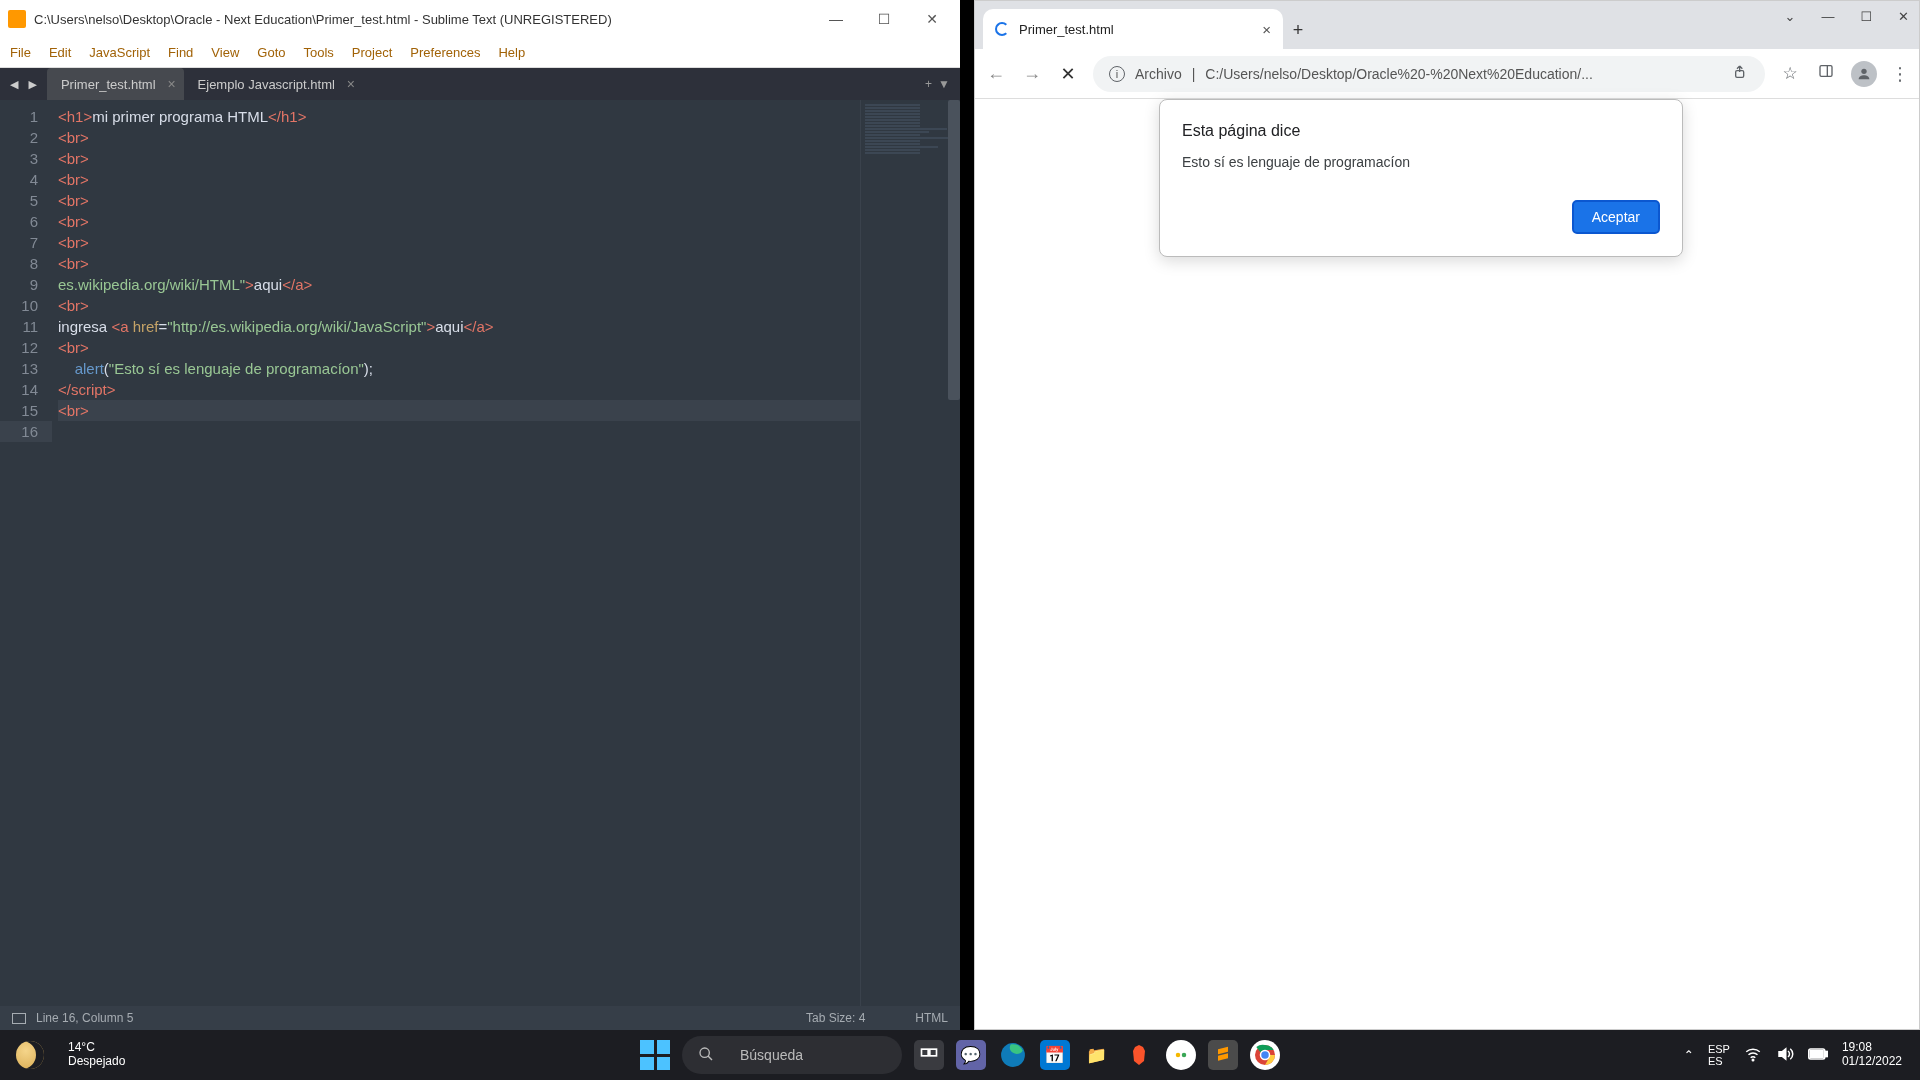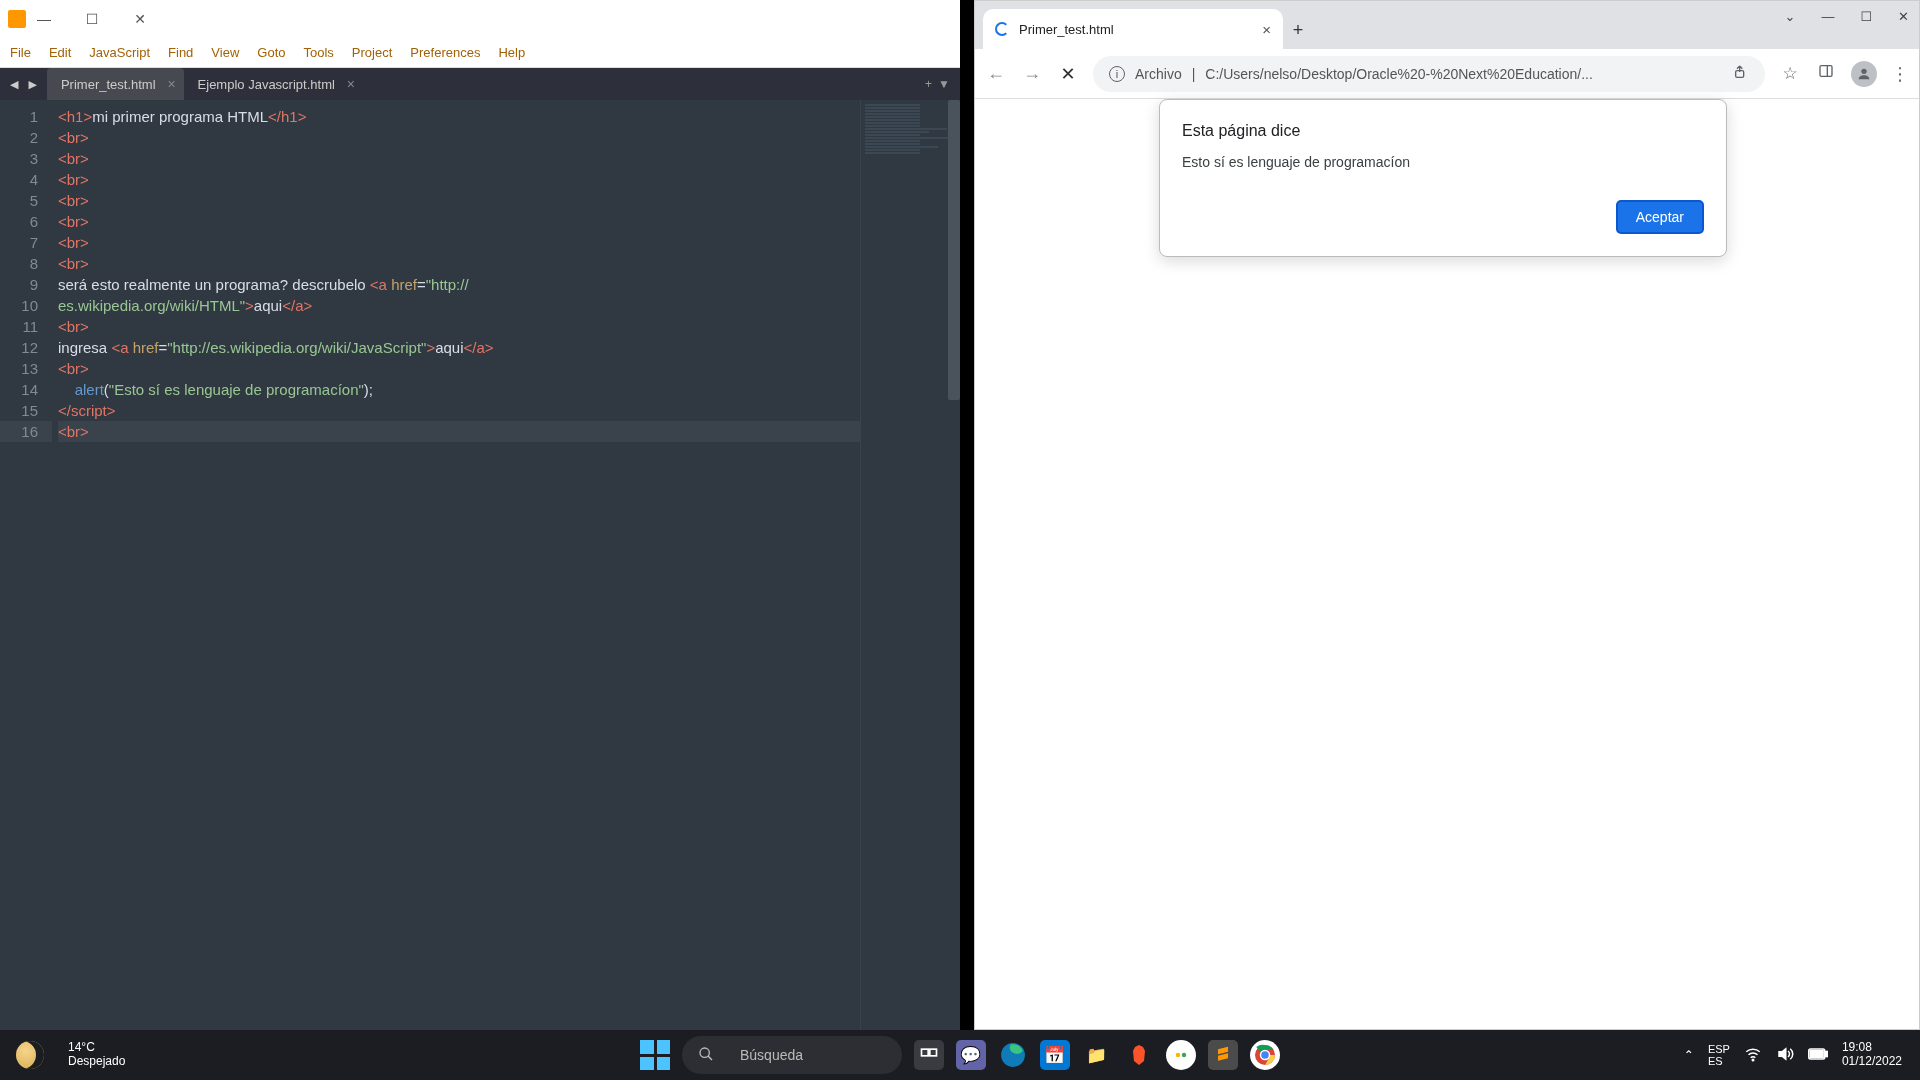--- a/index.html
+++ b/index.html
@@ -56,21 +56,21 @@
     .ch-navbtn.enabled { color: #333; }
     .ch-addr { flex: 1; height: 36px; background: #f1f3f4; border-radius: 20px; display: flex; align-items: center; padding: 0 16px; gap: 10px; color: #555; font-size: 14px; }
     .ch-info { width: 16px; height: 16px; border: 1.5px solid #5f6368; border-radius: 50%; display: flex; align-items: center; justify-content: center; font-size: 11px; }
     .ch-url { flex: 1; overflow: hidden; text-overflow: ellipsis; white-space: nowrap; }
     .ch-share { color: #5f6368; font-size: 16px; }
     .ch-icon { color: #5f6368; font-size: 17px; width: 22px; text-align: center; }
     .ch-avatar { width: 26px; height: 26px; border-radius: 50%; background: #bdc1c6; color: #5f6368; display: flex; align-items: center; justify-content: center; }
     .ch-dots { color: #5f6368; font-size: 18px; }
     .ch-page { flex: 1; background: #fff; position: relative; }
 
-    .dialog { position: absolute; top: 0; left: 184px; width: 568px; background: #fff; border: 1px solid #bbb; border-radius: 8px; box-shadow: 0 4px 16px rgba(0,0,0,0.15); padding: 22px; }
+    .dialog { position: absolute; top: 0; left: 184px; width: 524px; background: #fff; border: 1px solid #bbb; border-radius: 8px; box-shadow: 0 4px 16px rgba(0,0,0,0.15); padding: 22px; }
     .dlg-title { font-size: 16px; color: #202124; margin-bottom: 14px; }
     .dlg-msg { font-size: 14px; color: #3c4043; }
     .dlg-btns { text-align: right; margin-top: 30px; }
     .dlg-btn { background: #1a73e8; color: #fff; border: 2px solid #0b57d0; border-radius: 5px; padding: 7px 18px; font-size: 14px; }
 
     
     .taskbar { position: absolute; left: 0; bottom: 0; width: 1920px; height: 50px; background: #1c1d22; display: flex; align-items: center; color: #fff; font-size: 12px; }
     .weather { display: flex; align-items: center; gap: 24px; padding-left: 16px; }
     .moon { width: 28px; height: 28px; border-radius: 50%; background: radial-gradient(circle at 35% 35%, #f5d58a, #d4a54a); box-shadow: inset -8px 0 0 #1c1d22; }
     .weather-text { line-height: 1.15; }
@@ -83,20 +83,21 @@
     .tray-lang { line-height: 1.1; font-size: 11px; text-align: left; }
     .tray-time { text-align: left; font-size: 12px; line-height: 1.15; }
     .svg-icon { width: 16px; height: 16px; }
   </style>
 </head>
 <body>
 
 <div class="sublime">
   <div class="st-titlebar">
     <div class="st-icon"></div>
+    <div class="st-title">C:\Users\nelso\Desktop\Oracle - Next Education\Primer_test.html - Sublime Text (UNREGISTERED)</div>
     <div class="st-winbtns">
       <div class="st-winbtn">—</div>
       <div class="st-winbtn">☐</div>
       <div class="st-winbtn">✕</div>
     </div>
   </div>
   <div class="st-menu">
     <span>File</span>
     <span>Edit</span>
     <span>JavaScript</span>
@@ -147,21 +148,20 @@
     </div>
     <div class="code">
       <div class="code-line"><span class="tag">&lt;</span><span class="tag">h1</span><span class="tag">&gt;</span><span class="txt">mi primer programa HTML</span><span class="tag">&lt;/</span><span class="tag">h1</span><span class="tag">&gt;</span></div>
       <div class="code-line"><span class="tag">&lt;</span><span class="tag">br</span><span class="tag">&gt;</span></div>
       <div class="code-line"><span class="tag">&lt;</span><span class="tag">br</span><span class="tag">&gt;</span></div>
       <div class="code-line"><span class="tag">&lt;</span><span class="tag">br</span><span class="tag">&gt;</span></div>
       <div class="code-line"><span class="tag">&lt;</span><span class="tag">br</span><span class="tag">&gt;</span></div>
       <div class="code-line"><span class="tag">&lt;</span><span class="tag">br</span><span class="tag">&gt;</span></div>
       <div class="code-line"><span class="tag">&lt;</span><span class="tag">br</span><span class="tag">&gt;</span></div>
       <div class="code-line"><span class="tag">&lt;</span><span class="tag">br</span><span class="tag">&gt;</span></div>
-      <div class="code-line"><span class="txt">será esto realmente un programa? descrubelo </span><span class="tag">&lt;</span><span class="tag">a</span><span class="txt"> </span><span class="attr">href</span><span class="op">=</span><span class="str">"</span><span class="str">http://</span></div>
       <div class="code-line"><span class="str">es.wikipedia.org/wiki/HTML</span><span class="str">"</span><span class="tag">&gt;</span><span class="txt">aqui</span><span class="tag">&lt;/</span><span class="tag">a</span><span class="tag">&gt;</span></div>
       <div class="code-line"><span class="tag">&lt;</span><span class="tag">br</span><span class="tag">&gt;</span></div>
       <div class="code-line"><span class="txt">ingresa </span><span class="tag">&lt;</span><span class="tag">a</span><span class="txt"> </span><span class="attr">href</span><span class="op">=</span><span class="str">"</span><span class="str">http://es.wikipedia.org/wiki/JavaScript</span><span class="str">"</span><span class="tag">&gt;</span><span class="txt">aqui</span><span class="tag">&lt;/</span><span class="tag">a</span><span class="tag">&gt;</span></div>
       <div class="code-line"><span class="tag">&lt;</span><span class="tag">br</span><span class="tag">&gt;</span></div>
       <div class="code-line"><span class="txt">    </span><span class="fn">alert</span><span class="op">(</span><span class="str">"</span><span class="str">Esto sí es lenguaje de programacíon</span><span class="str">"</span><span class="op">);</span></div>
       <div class="code-line"><span class="tag">&lt;/</span><span class="tag">script</span><span class="tag">&gt;</span></div>
       <div class="code-line sel"><span class="tag">&lt;</span><span class="tag">br</span><span class="tag">&gt;</span></div>
     </div>
     <div class="minimap">
       <div class="minimap-line"></div>
@@ -178,20 +178,30 @@
       <div class="minimap-line" style="width:95%"></div>
         <div class="minimap-line"></div>
         <div class="minimap-line"></div>
       <div class="minimap-line" style="width:80%"></div>
         <div class="minimap-line"></div>
         <div class="minimap-line"></div>
     </div>
     <div class="vscroll">
         <div class="vscroll-thumb"></div>
       </div>
+  </div>
+  <div class="st-status">
+    <div class="st-status-left">
+      <div class="st-status-ico"></div>
+      <span>Line 16, Column 5</span>
+    </div>
+    <div class="st-status-right">
+      <span>Tab Size: 4</span>
+      <span>HTML</span>
+    </div>
   </div>
 </div>
 
 <div class="chrome">
   <div class="ch-tabstrip">
     <div class="ch-tab">
       <div class="ch-spinner"></div>
       <div class="ch-tab-title">Primer_test.html</div>
       <div class="tx">×</div>
     </div>

